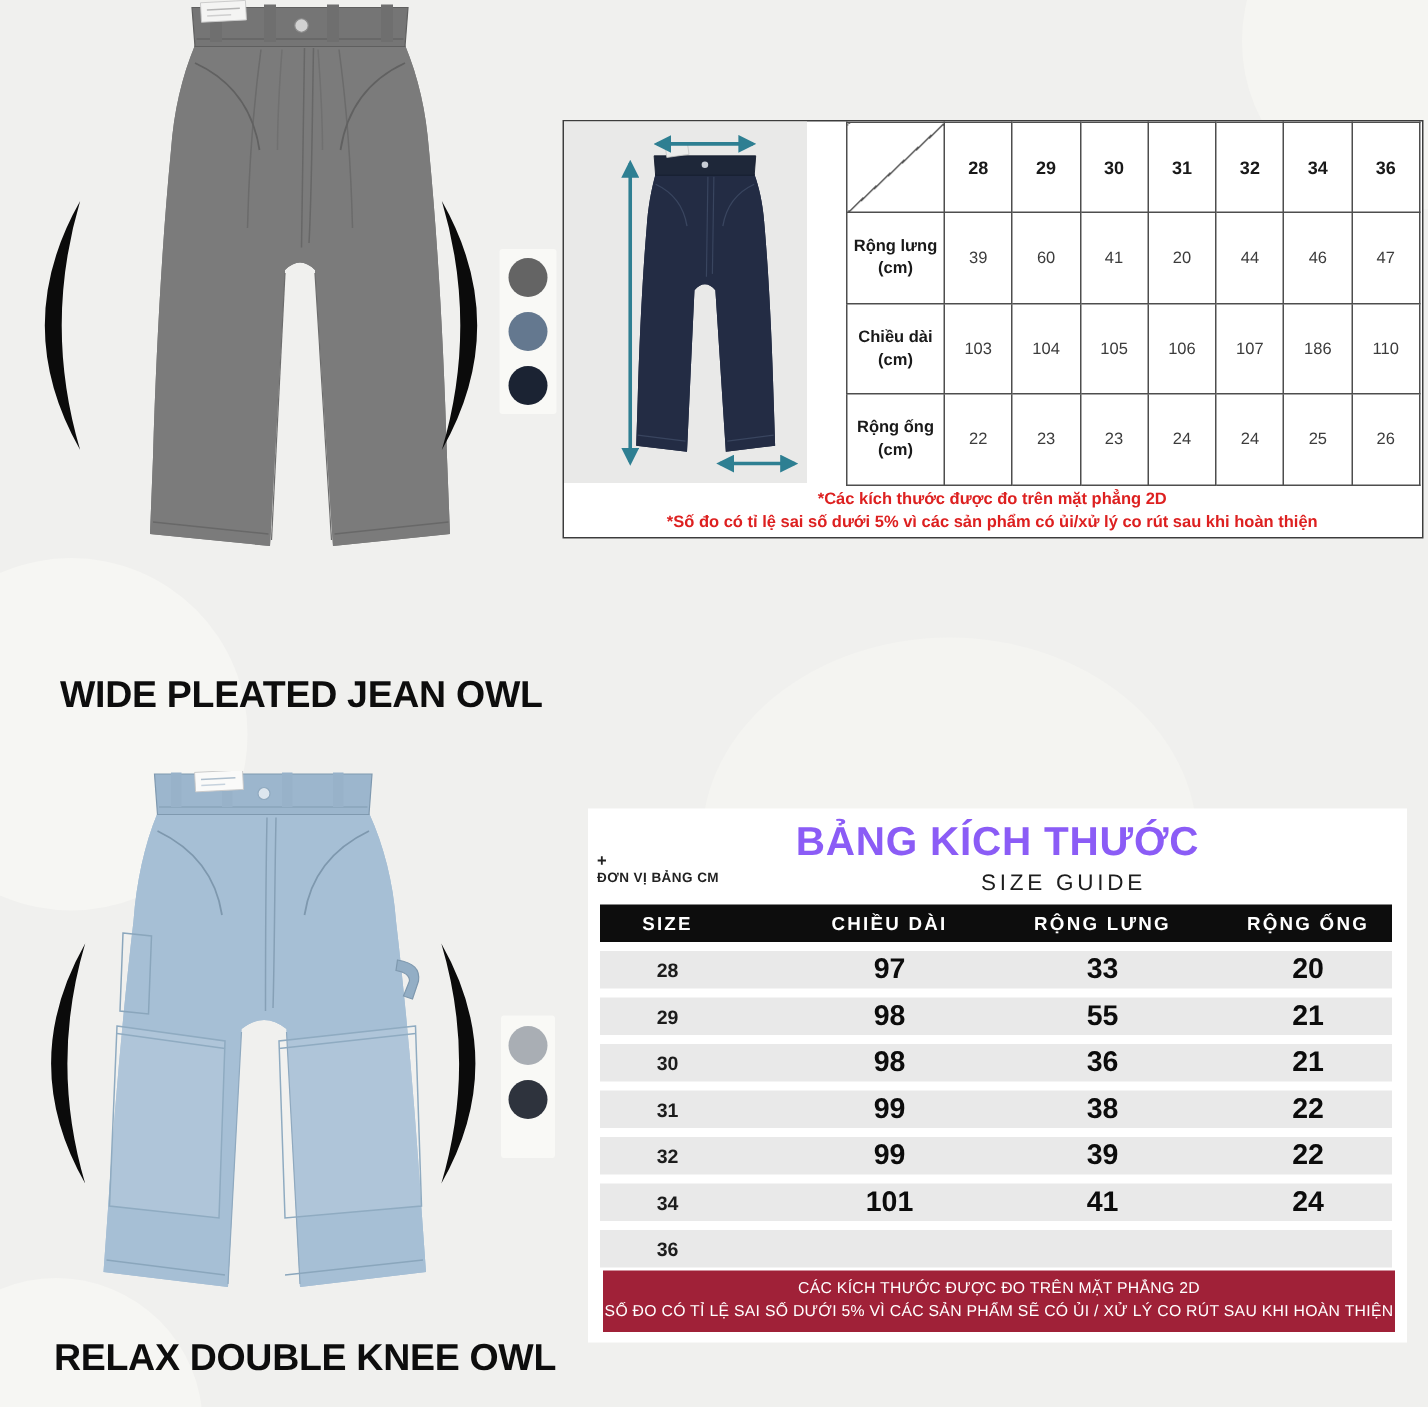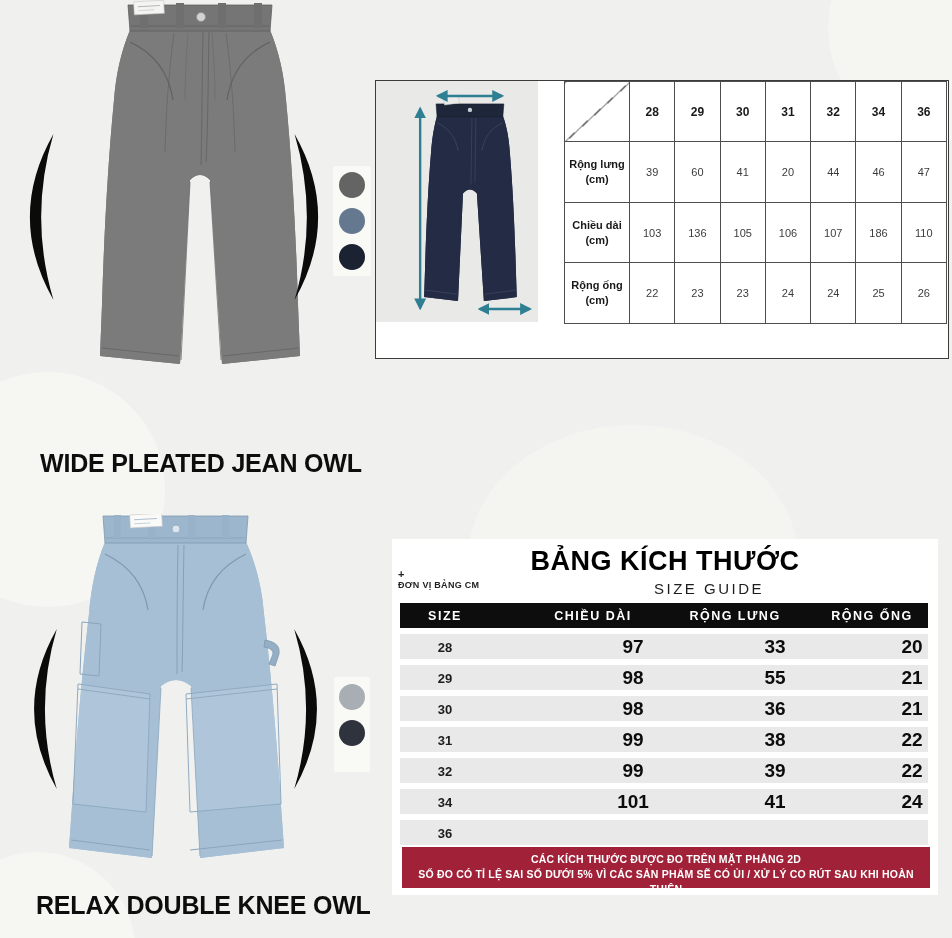--- a/index.html
+++ b/index.html
@@ -48,36 +48,36 @@
        font-weight:bold;font-size:11px;line-height:15px;padding-top:3px;box-sizing:border-box;}
 
   .ptitle{position:absolute;margin:0;font-size:25px;font-weight:700;letter-spacing:-0.2px;
        color:#0d0d0d;white-space:nowrap;}
   .t1{left:40px;top:404px;margin-top:45px;}
   .t2{left:36px;top:891px;}
 
   
   .guide-panel{position:absolute;left:392px;top:539px;width:546px;height:356px;background:#fff;}
   .gtitle{position:absolute;top:7px;left:0;width:100%;text-align:center;font-size:27px;
-       font-weight:700;letter-spacing:0.5px;color:#000000;}
+       font-weight:700;letter-spacing:0.5px;color:#8b5cf6;}
   .gsub{position:absolute;top:41px;left:0;width:100%;text-align:center;font-size:15px;
        letter-spacing:2.5px;color:#1d1d1d;margin-left:44px;}
   .gunit{position:absolute;left:6px;top:30px;font-weight:bold;color:#222;}
   .gplus{font-size:11px;line-height:11px;}
   .gunittext{font-size:9px;letter-spacing:0.3px;}
   .ghbar{position:absolute;left:8px;top:64px;width:528px;height:25px;background:#0d0d0d;}
   .gc{position:absolute;top:50%;transform:translate(-50%,-50%);white-space:nowrap;}
   .gx0{left:45px;} .gx1{left:193px;} .gx2{left:335px;} .gx3{left:472px;}
   .ghead{color:#fff;font-weight:bold;font-size:12.5px;letter-spacing:1.5px;}
   .grows{position:absolute;left:0;top:95px;width:100%;}
   .grow{position:relative;height:25px;margin:0 0 6px 8px;width:528px;background:#e9e9e9;}
   .gsize{font-size:13px;font-weight:bold;color:#1c1c1c;}
-  .gval{font-size:19px;font-weight:bold;color:#0c0c0c;margin-left:40px;}
+  .gval{font-size:19px;font-weight:bold;color:#0c0c0c;}
   .gfoot{position:absolute;left:10px;top:308px;width:528px;height:41px;color:#fff;
-       text-align:center;font-weight:bold;font-size:10.5px;line-height:15px;
+       text-align:center;font-weight:normal;font-size:10.5px;line-height:15px;
        padding-top:5px;box-sizing:border-box;letter-spacing:0.2px;}
 </style>
 </head>
 <body>
 
 <div class="page">
   <div class="dec dec1"></div>
   <div class="dec dec2"></div>
   <div class="dec dec3"></div>
   <div class="dec dec4"></div>
@@ -201,39 +201,43 @@
               <td class="val">60</td>
               <td class="val">41</td>
               <td class="val">20</td>
               <td class="val">44</td>
               <td class="val">46</td>
               <td class="val">47</td>
             </tr>
             <tr>
               <td class="lbl">Chiều dài<br>(cm)</td>
               <td class="val">103</td>
-              <td class="val">136</td>
+              <td class="val">104</td>
               <td class="val">105</td>
               <td class="val">106</td>
               <td class="val">107</td>
               <td class="val">186</td>
               <td class="val">110</td>
             </tr>
             <tr>
               <td class="lbl">Rộng ống<br>(cm)</td>
               <td class="val">22</td>
               <td class="val">23</td>
               <td class="val">23</td>
               <td class="val">24</td>
               <td class="val">24</td>
               <td class="val">25</td>
               <td class="val">26</td>
             </tr>
           </tbody>
         </table>
+      <div class="chart-notes" style="color: rgb(221, 32, 32);">
+        <div>*Các kích thước được đo trên mặt phẳng 2D</div>
+        <div>*Số đo có tỉ lệ sai số dưới 5% vì các sản phẩm có ủi/xử lý co rút sau khi hoàn thiện</div>
+      </div>
     </div>
 
     <h2 class="ptitle t1">WIDE PLEATED JEAN OWL</h2>
   </section>
 
   <section>
 
     <div class="jeans jeans2">
       <svg viewBox="0 0 235 354" xmlns="http://www.w3.org/2000/svg">
         <defs>

